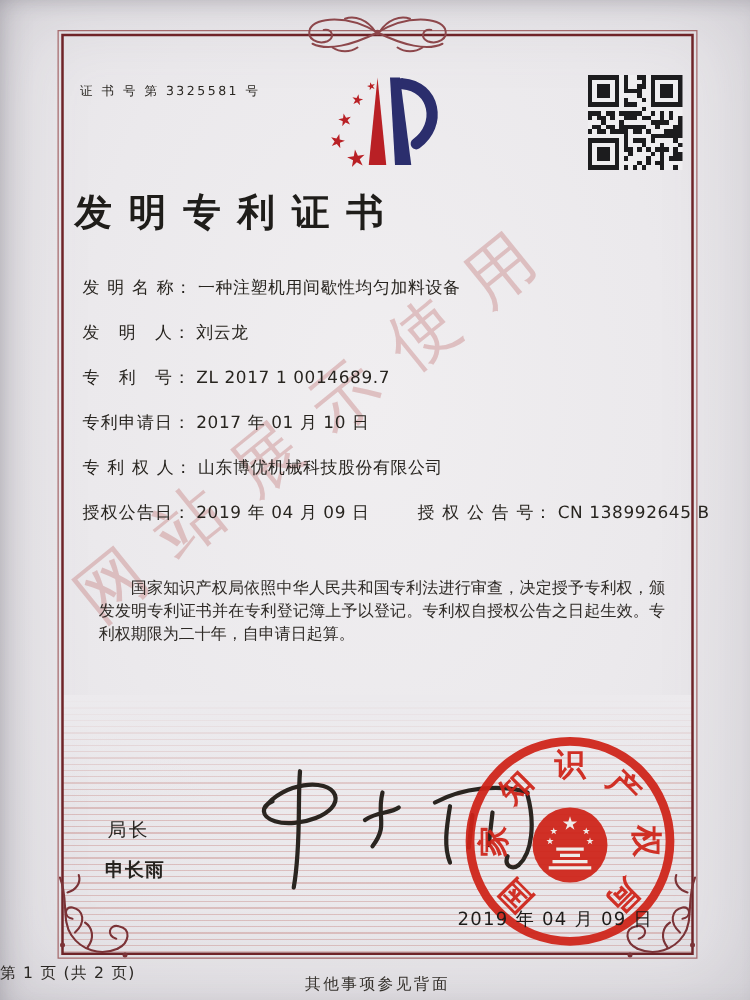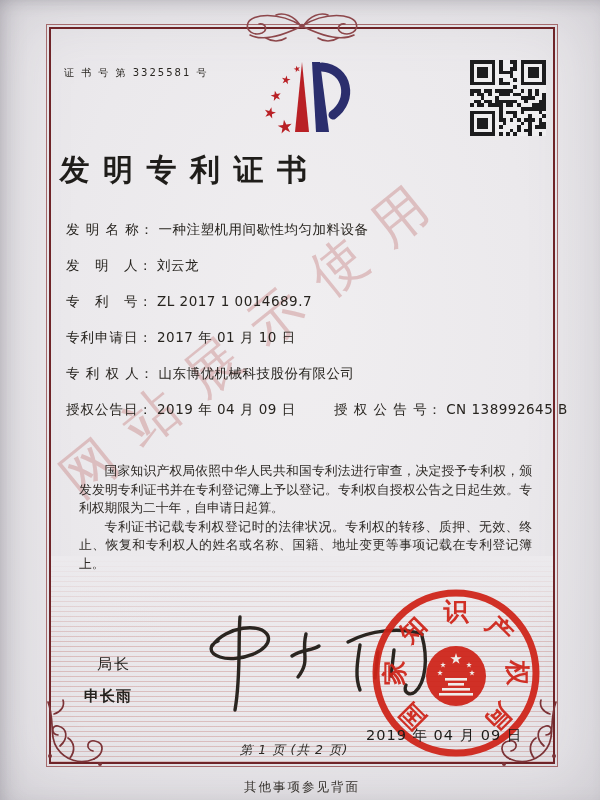--- a/index.html
+++ b/index.html
@@ -46,30 +46,30 @@
   .guilloche::before{
     content:"";position:absolute;left:0;right:0;top:0;height:90px;
     background:linear-gradient(180deg,#eceaed 0%, rgba(236,234,237,0) 100%);
   }
   .watermark{
     position:absolute;left:-10px;top:298px;width:530px;text-align:center;
     transform:rotate(-39deg);
     font-size:54px;letter-spacing:26px;color:rgba(198,128,128,.42);
     pointer-events:none;white-space:nowrap;
   }
-  .commissioner-title{position:absolute;left:86px;top:655px;font-size:15px;color:#26231f;letter-spacing:2px;margin-left:11px;}
+  .commissioner-title{position:absolute;left:86px;top:655px;font-size:15px;color:#26231f;letter-spacing:2px;}
   .commissioner-name{position:absolute;left:84px;top:687px;font-size:15px;color:#26231f;font-weight:bold;letter-spacing:1px;}
   .signature{position:absolute;left:172px;top:610px;}
   .seal{position:absolute;left:365px;top:582px;}
   .seal-date{
     position:absolute;left:366px;top:726px;font-size:14.5px;color:#1d1b19;letter-spacing:1px;font-weight:500;
   }
   .page-num{
-    position:absolute;left:0;width:588px;top:742px;text-align:center;
-    font-size:12.5px;color:#2b2824;letter-spacing:1px;font-style:italic;
+    position:absolute;left:0;width:588px;top:770px;
+    font-size:12.5px;color:#2b2824;letter-spacing:1px;
   }
   .back-note{
     position:absolute;left:0;width:604px;top:779px;text-align:center;
     font-size:12.5px;color:#35312c;letter-spacing:2px;
     font-family:"DejaVu Serif","Liberation Serif",serif;
   }
   .orn{position:absolute;}
 </style>
 </head>
 <body>
@@ -176,21 +176,20 @@
       <span class="flabel">专 利 权 人：</span><span class="fvalue">山东博优机械科技股份有限公司</span>
     </div>
     <div class="frow">
       <span class="flabel">授权公告日：</span><span class="fvalue">2019 年 04 月 09 日</span>
       <span class="flabel pair2">授 权 公 告 号：</span><span class="fvalue">CN 138992645 B</span>
     </div>
   </div>
 
   <div class="body-text">
     <p>国家知识产权局依照中华人民共和国专利法进行审查，决定授予专利权，颁发发明专利证书并在专利登记簿上予以登记。专利权自授权公告之日起生效。专利权期限为二十年，自申请日起算。</p>
-    <p>专利证书记载专利权登记时的法律状况。专利权的转移、质押、无效、终止、恢复和专利权人的姓名或名称、国籍、地址变更等事项记载在专利登记簿上。</p>
   </div>
 
   <div class="commissioner-title">局长</div>
   <div class="commissioner-name">申长雨</div>
 
   <svg class="signature" width="290" height="112" viewBox="0 0 290 112">
     <g stroke="#2a2520" stroke-width="3.4" fill="none" stroke-linecap="round" stroke-linejoin="round">
       <path d="M40,36 C54,16 90,12 96,26 C101,41 66,53 48,47 C36,43 37,35 46,31"></path>
       <path d="M68,7 C66,32 69,66 63,100"></path>
       <path d="M134,24 C129,44 139,50 126,67"></path>

